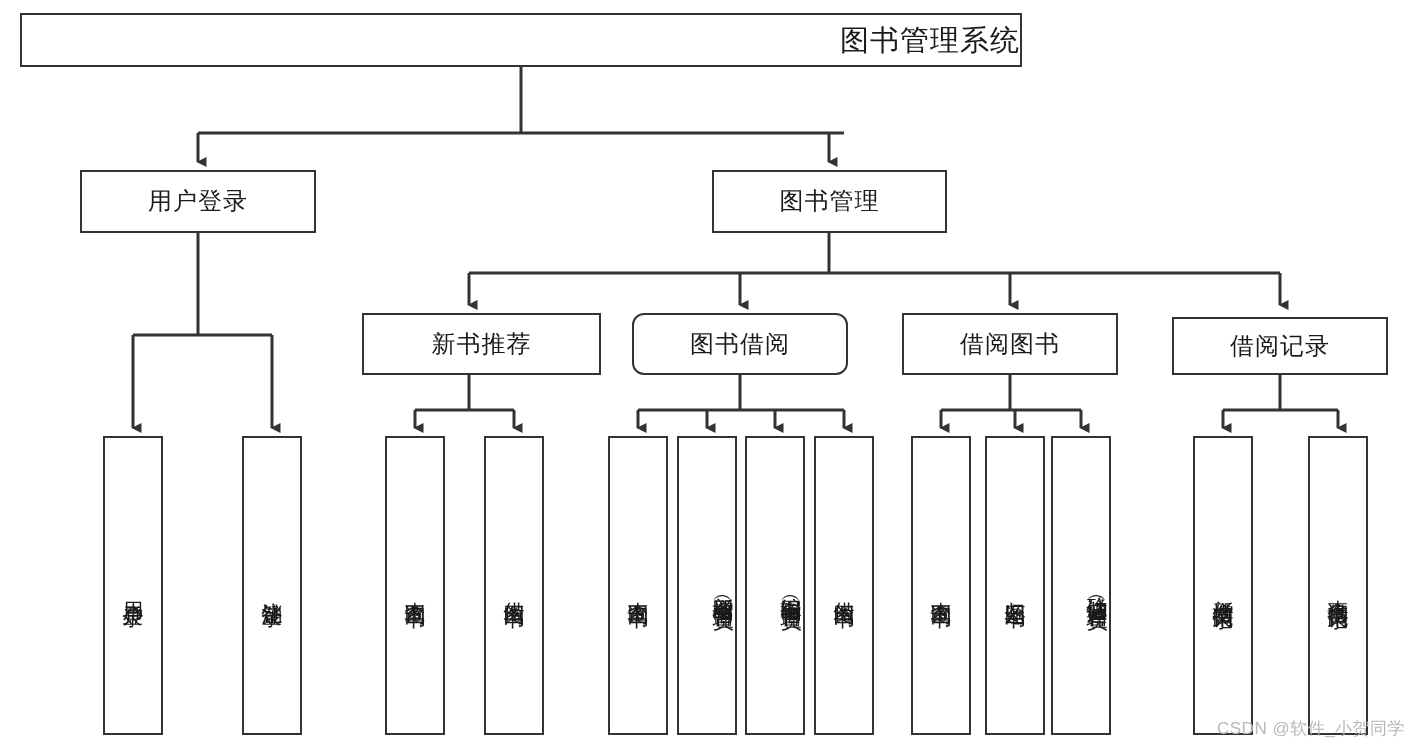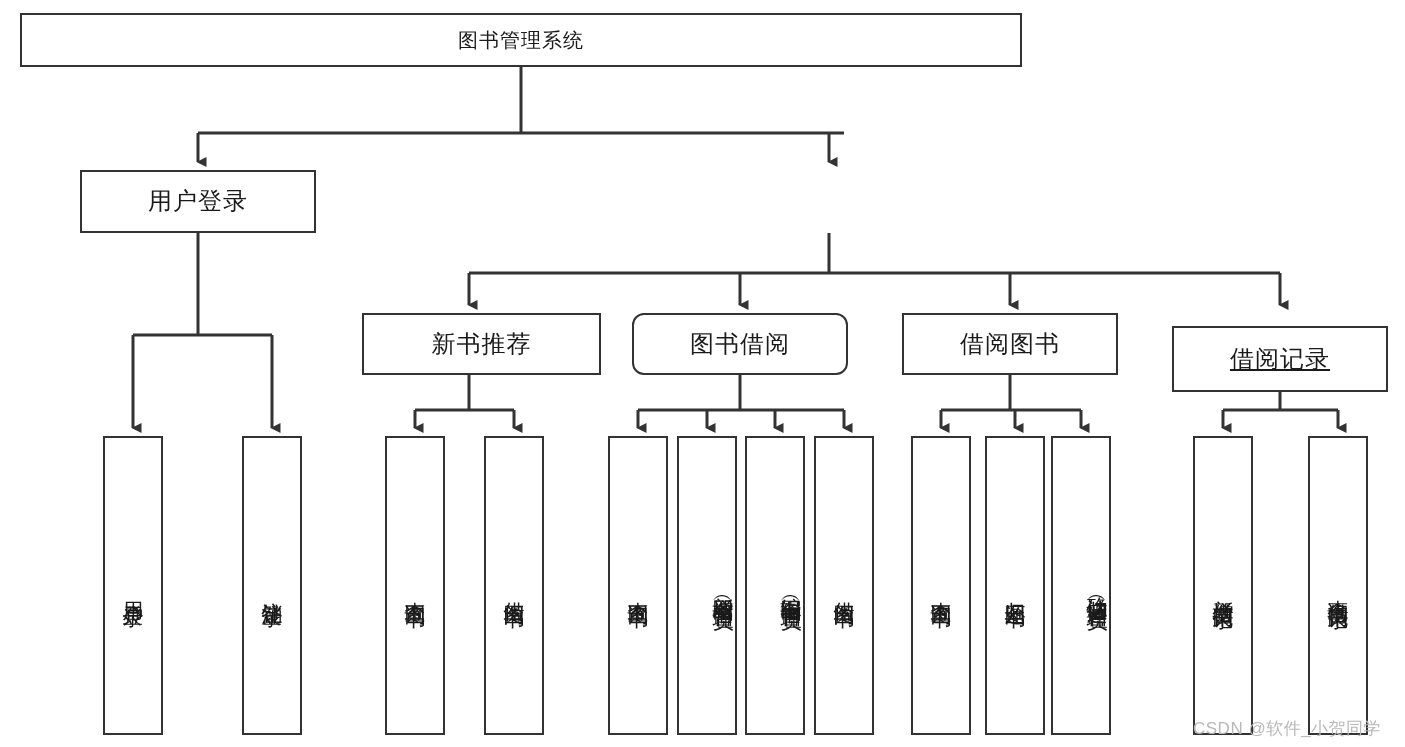--- a/index.html
+++ b/index.html
@@ -49,29 +49,31 @@
     letter-spacing: 2px;
     align-items: flex-start;
     padding-top: 6px;
   }
   .node.vert > span {
     writing-mode: vertical-rl;
     text-orientation: upright;
     display: block;
   }
   .node.root {
-    font-size: 20px;
+    font-size: 29px;
+    justify-content: flex-end;
   }
   .watermark {
     position: absolute;
     font-size: 17px;
     color: #b8b8b8;
     letter-spacing: 0.5px;
     white-space: nowrap;
     font-family: "Liberation Sans", "DejaVu Sans", sans-serif;
+    padding-left: 24px;
   }
 </style>
 </head>
 <body>
 
 <div id="canvas">
   <svg id="wires" viewBox="0 0 1405 747">
     <defs>
       <marker id="arrow" markerWidth="12" markerHeight="12" refX="5" refY="8.5" orient="auto" markerUnits="userSpaceOnUse">
         <path d="M0,0 L10,0 L5,10 Z" fill="#333333"></path>
@@ -121,31 +123,34 @@
     </g>
   </svg>
 
   <div class="node horiz root" style="left:20px; top:13px; width:1002px; height:54px;">
     <span>图书管理系统</span>
   </div>
 
   <div class="node horiz" style="left:80px; top:170px; width:236px; height:63px;">
     <span>用户登录</span>
   </div>
+  <div class="node horiz" style="left:712px; top:170px; width:235px; height:63px;">
+    <span>图书管理</span>
+  </div>
 
   <div class="node horiz" style="left:362px; top:313px; width:239px; height:62px;">
     <span>新书推荐</span>
   </div>
   <div class="node horiz" style="left:632px; top:313px; width:216px; height:62px;border-radius:12px;">
     <span>图书借阅</span>
   </div>
   <div class="node horiz" style="left:902px; top:313px; width:216px; height:62px;">
     <span>借阅图书</span>
   </div>
-  <div class="node horiz" style="left:1172px; top:326px; width:216px; height:66px;text-decoration:underline;">
+  <div class="node horiz" style="left:1172px; top:317px; width:216px; height:58px;">
     <span>借阅记录</span>
   </div>
 
   <div class="node vert" style="left:103px; top:436px; width:60px; height:299px; align-items:center;">
     <span>用户登录</span>
   </div>
   <div class="node vert" style="left:242px; top:436px; width:60px; height:299px; align-items:center;">
     <span>注销登录</span>
   </div>
   <div class="node vert" style="left:385px; top:436px; width:60px; height:299px; align-items:center;">

